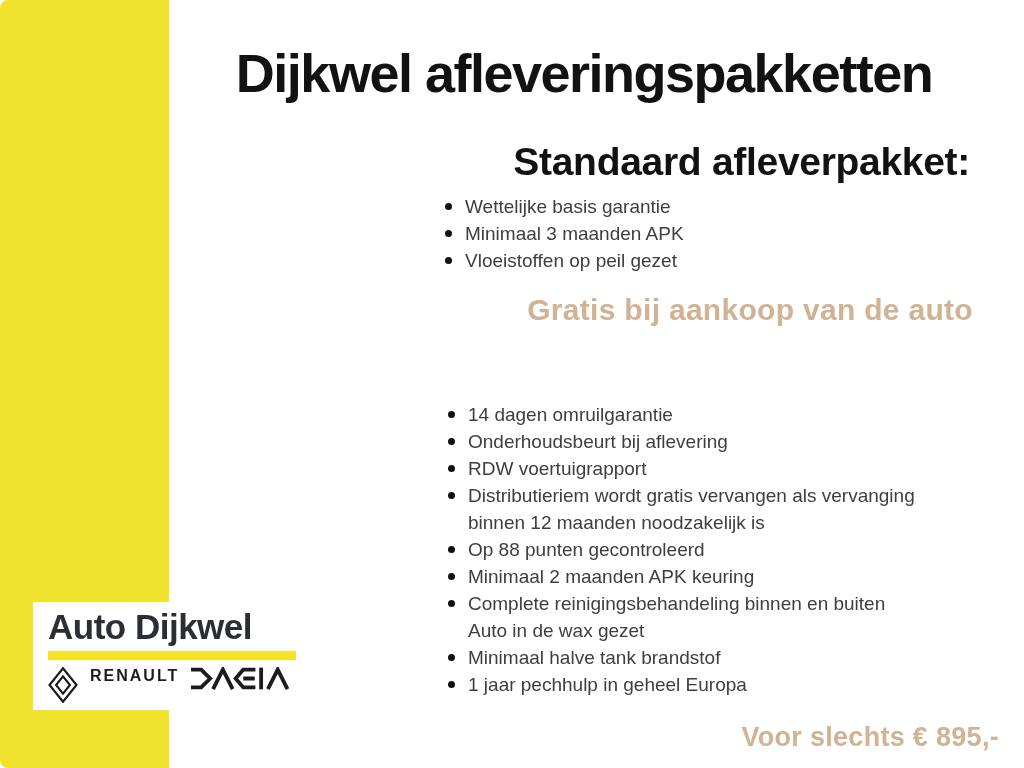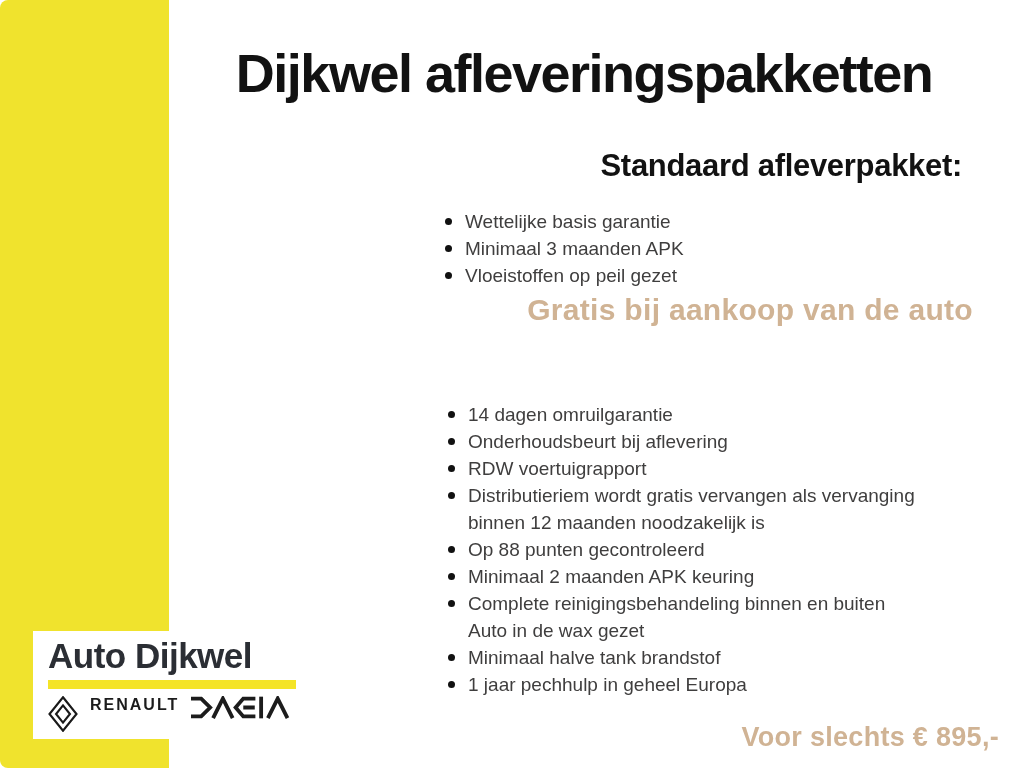--- a/index.html
+++ b/index.html
@@ -15,46 +15,46 @@
     position:relative;width:1016px;height:768px;background:#ffffff;overflow:hidden;
     font-family:"Liberation Sans", sans-serif;
     border-radius:8px;
   }
   .yellow-stripe{position:absolute;left:0;top:0;width:169px;height:768px;background:var(--yellow);}
   .title{
     position:absolute;top:42px;left:154px;width:860px;margin:0;text-align:center;
     font-size:54px;font-weight:800;letter-spacing:-1.5px;color:var(--ink);line-height:1.15;
   }
   .std-heading{
-    position:absolute;top:136px;right:42px;margin:12px;
-    font-size:31px;font-weight:800;color:var(--ink);letter-spacing:-0.3px;
+    position:absolute;top:136px;right:42px;margin:4px;
+    font-size:39px;font-weight:800;color:var(--ink);letter-spacing:-0.3px;
   }
   .list{position:absolute;margin:0;padding:0;list-style:none;}
   .list li{
     position:relative;padding-left:22px;margin:0;
     font-size:19px;line-height:27px;color:var(--body);white-space:pre-line;
   }
   .list li::before{
     content:"";position:absolute;left:2px;top:10px;width:7px;height:7px;border-radius:50%;background:#111;
   }
-  .std-list{left:443px;top:208px;width:560px;}
+  .std-list{left:443px;top:193px;width:560px;}
   .note{
     position:absolute;top:293px;right:43px;margin:0;
     font-size:30px;font-weight:700;color:var(--tan);letter-spacing:0.3px;
   }
   .prem-heading{
     position:absolute;top:358px;right:41px;margin:0;
     font-size:32px;font-weight:800;color:var(--ink);letter-spacing:-0.3px;
   }
   .prem-list{left:446px;top:401px;width:560px;}
   .price{
     position:absolute;top:722px;right:17px;margin:0;
     font-size:27px;font-weight:700;color:var(--tan);letter-spacing:0.3px;
   }
-  .logo-box{position:absolute;left:33px;top:602px;width:282px;height:108px;background:#ffffff;margin-top:29px;}
+  .logo-box{position:absolute;left:33px;top:602px;width:282px;height:108px;background:#ffffff;}
   .logo-name{
     margin:3px 0 0 15px;font-size:35px;font-weight:800;color:var(--logo-ink);
     letter-spacing:-0.5px;line-height:44px;white-space:nowrap;
   }
   .logo-bar{margin:2px 0 0 15px;width:248px;height:9px;background:var(--logo-yellow);}
   .logo-brands{display:flex;align-items:flex-start;margin:7px 0 0 15px;gap:12px;}
   .renault-wordmark{
     font-size:16px;font-weight:700;letter-spacing:2px;color:#1c1c1c;white-space:nowrap;
   }
   .brand-svg{display:block;}

